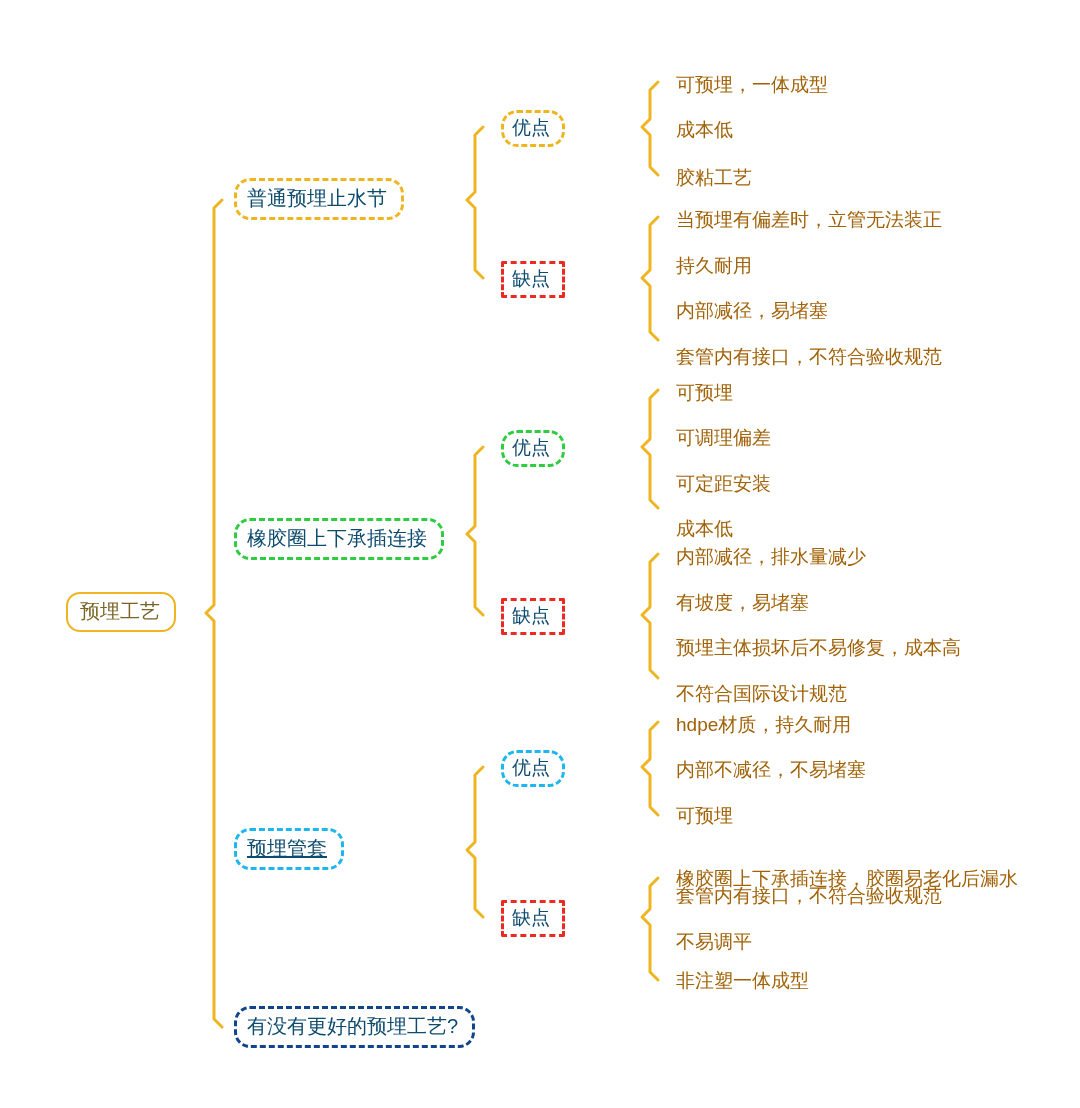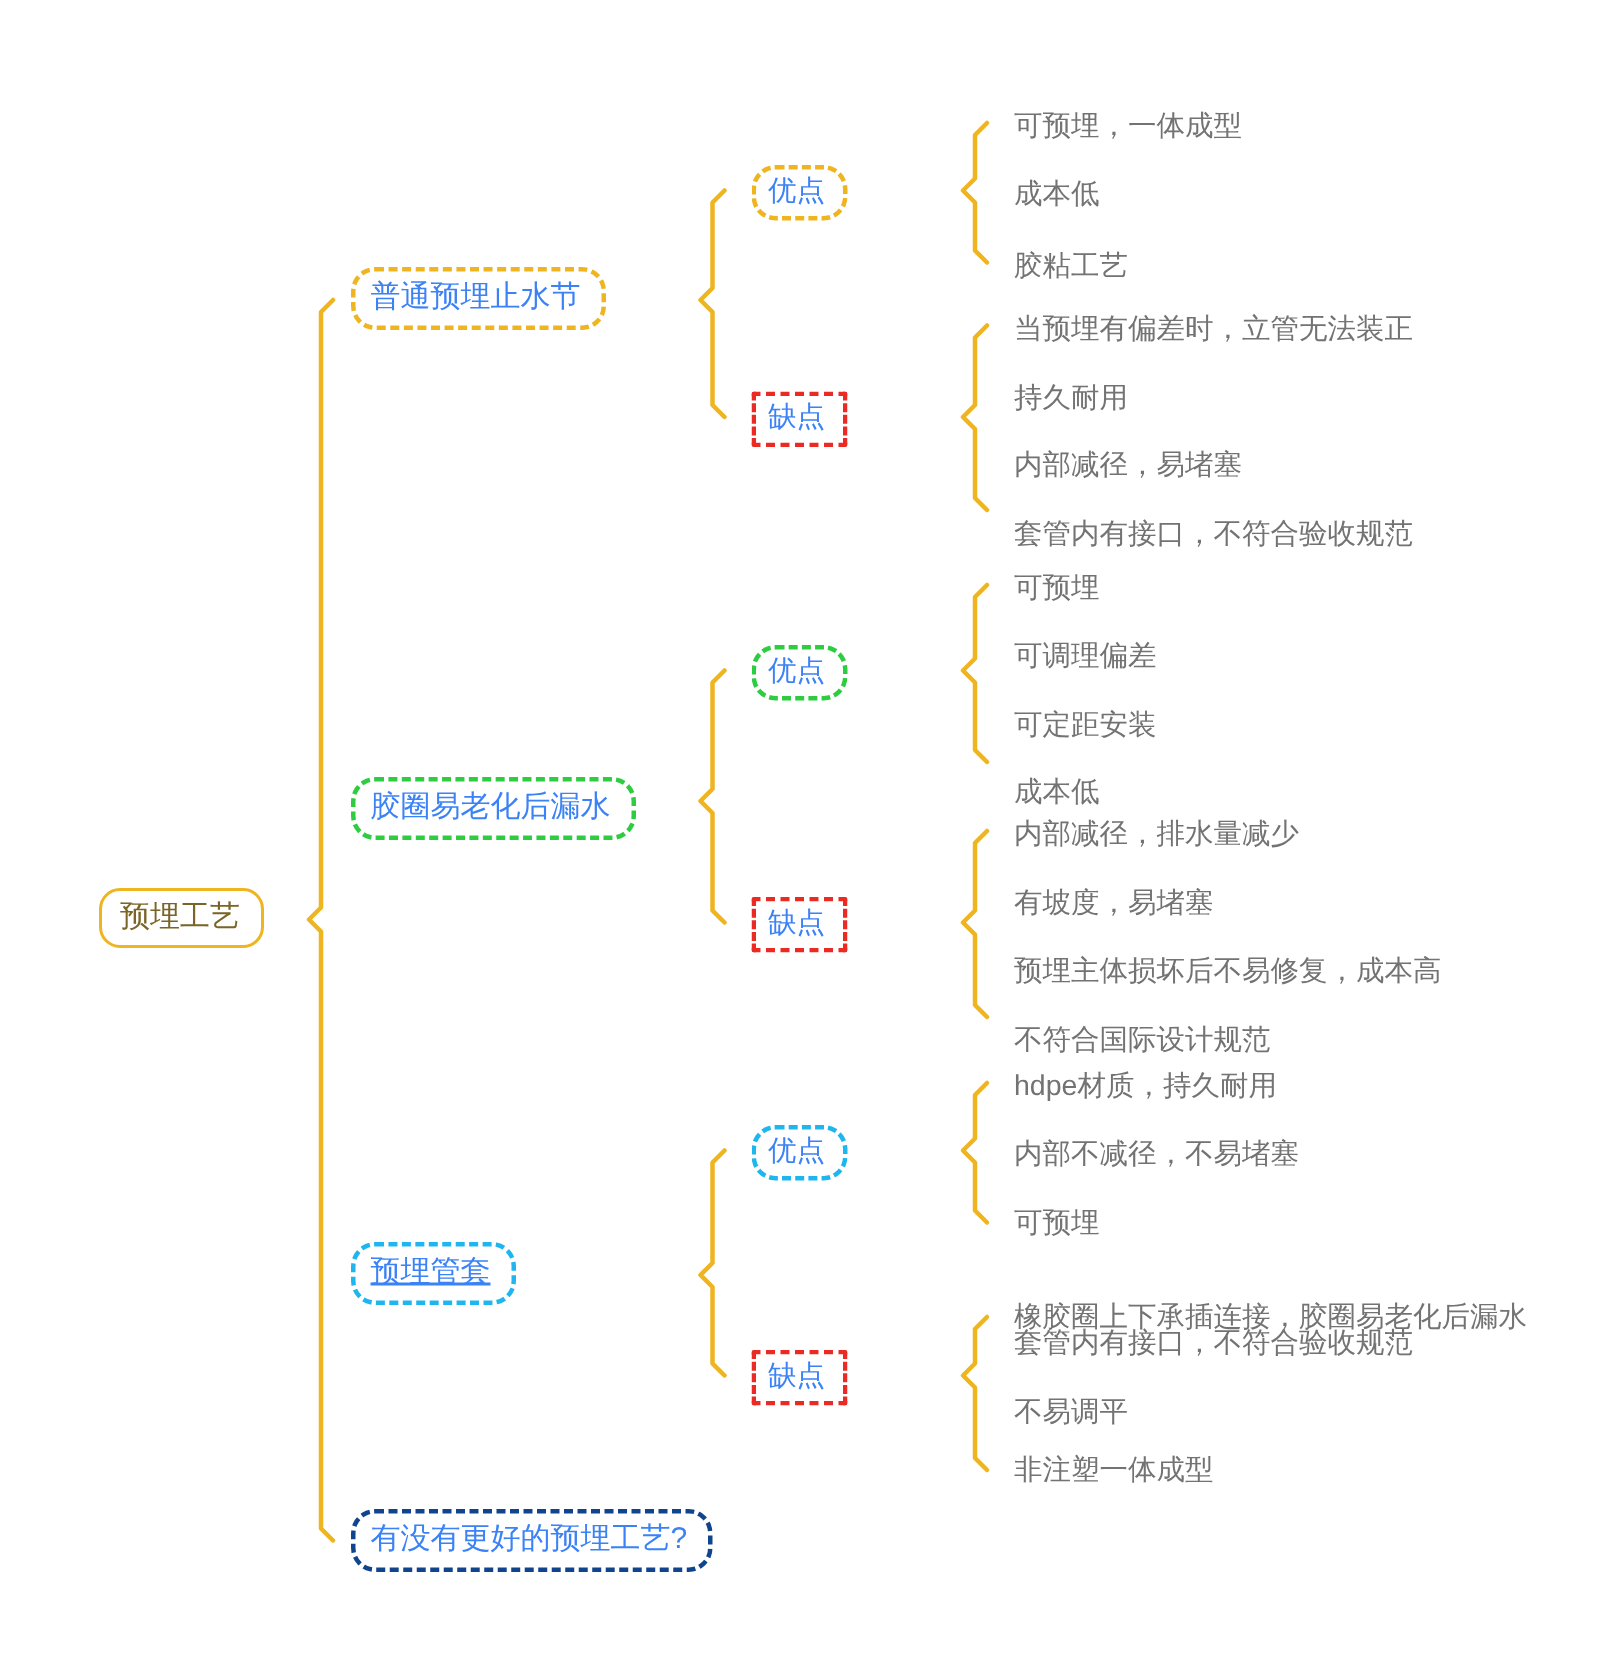--- a/index.html
+++ b/index.html
@@ -26,21 +26,21 @@
     width: 1080px;
     height: 1108px;
     pointer-events: none;
   }
   
   .node {
     position: absolute;
     box-sizing: border-box;
     display: flex;
     align-items: center;
-    color: #3b82f6;
+    color: #0c4a6e;
     white-space: nowrap;
     background: transparent;
   }
   .node-label {
     display: block;
     line-height: 1;
   }
   .root-node {
     border: 2px solid #efb521;
     border-radius: 14px;
@@ -75,21 +75,21 @@
     border-color: #ec2a24;
   }
   .sub-pros-yellow { border-color: #efb521; }
   .sub-pros-green  { border-color: #2ecc40; }
   .sub-pros-cyan   { border-color: #1fb6f0; }
 
   
   .leaf {
     position: absolute;
     font-size: 19px;
-    color: #737373;
+    color: #a16207;
     white-space: nowrap;
     line-height: 1;
   }
 </style>
 </head>
 <body>
 
 <div id="canvas">
 
   <svg class="connectors" viewBox="0 0 1080 1108" width="1080" height="1108" xmlns="http://www.w3.org/2000/svg">
@@ -135,21 +135,21 @@
   <div class="leaf" style="left:676px; top:75px;">可预埋，一体成型</div>
   <div class="leaf" style="left:676px; top:120px;">成本低</div>
   <div class="leaf" style="left:676px; top:168px;">胶粘工艺</div>
 
   <div class="leaf" style="left:676px; top:210px;">当预埋有偏差时，立管无法装正</div>
   <div class="leaf" style="left:676px; top:256px;">持久耐用</div>
   <div class="leaf" style="left:676px; top:301px;">内部减径，易堵塞</div>
   <div class="leaf" style="left:676px; top:347px;">套管内有接口，不符合验收规范</div>
 
   <div class="node branch-node branch-green" style="left:234px; top:518px;">
-    <span class="node-label">胶圈易老化后漏水</span>
+    <span class="node-label">橡胶圈上下承插连接</span>
   </div>
 
   <div class="node sub-node sub-pros sub-pros-green" style="left:501px; top:430px;">
     <span class="node-label">优点</span>
   </div>
   <div class="node sub-node sub-cons" style="left:501px; top:598px;">
     <span class="node-label">缺点</span>
   </div>
 
   <div class="leaf" style="left:676px; top:383px;">可预埋</div>

